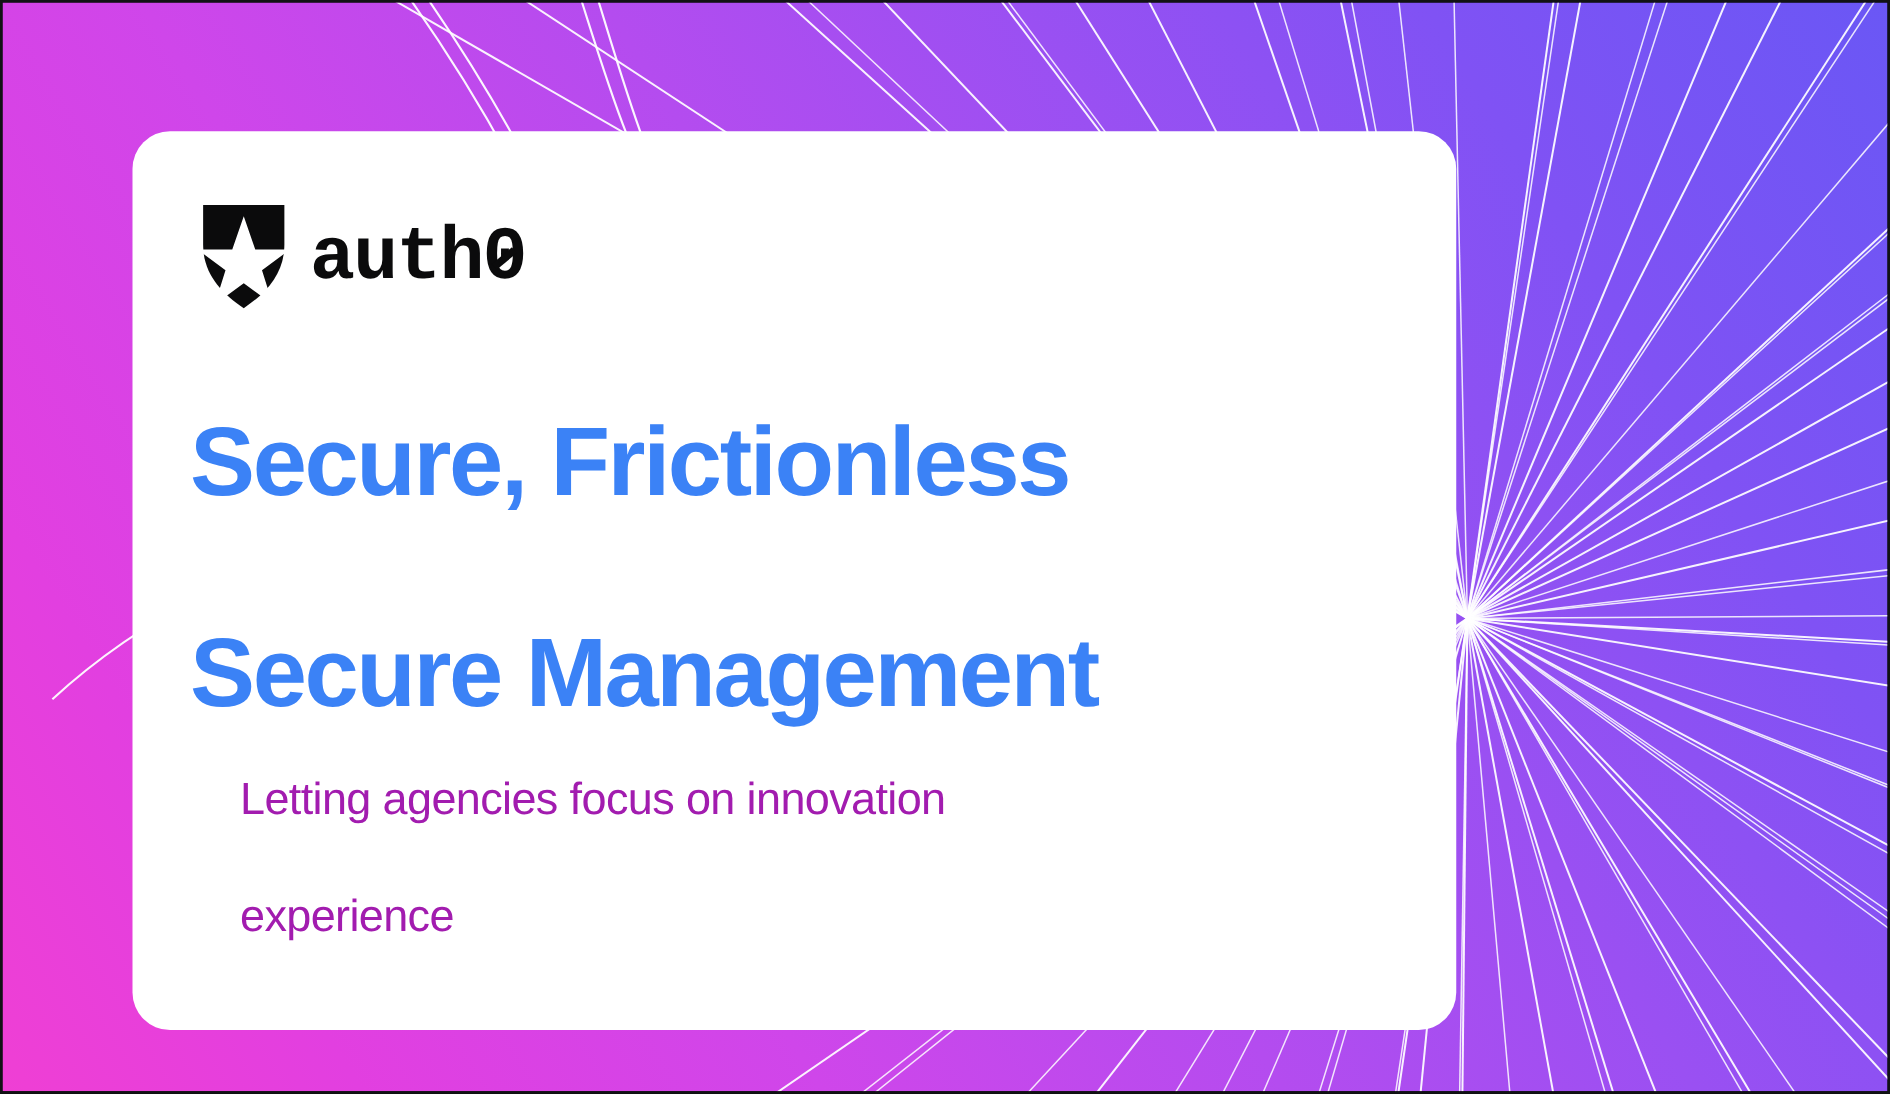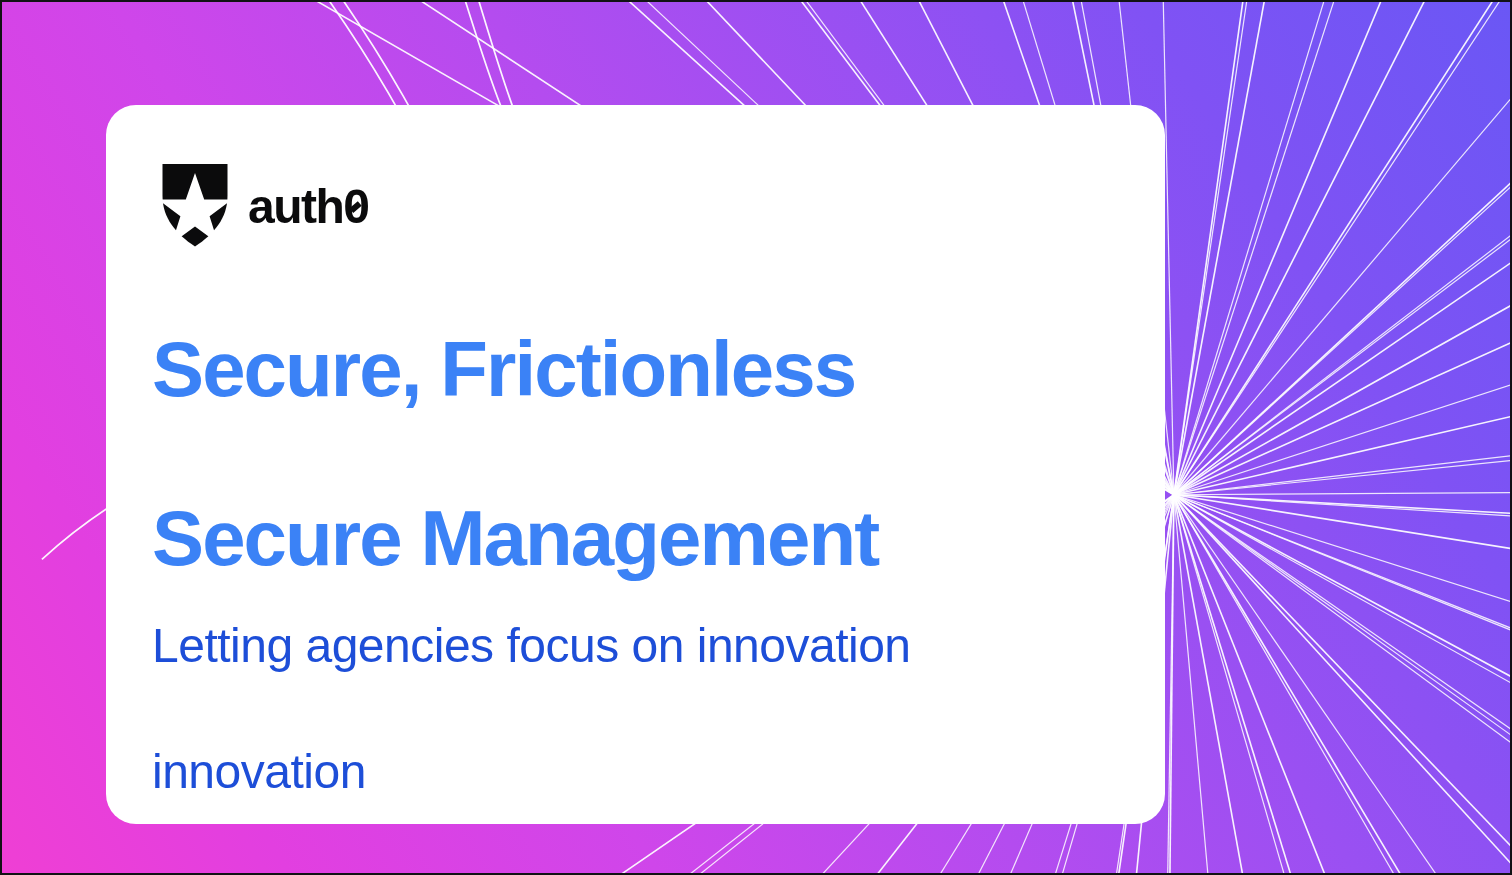--- a/index.html
+++ b/index.html
@@ -59,22 +59,22 @@
   
   .logo-row {
     display:flex;
     align-items:center;
     gap:14px;
     height:88px;
     margin-left:4px;
   }
   .logo-badge { width:78px; height:86px; display:block; flex:none; }
   .logo-word {
-    font-family:Liberation Sans, sans-serif;
-    font-size:48px;
+    font-family:Liberation Mono, monospace;
+    font-size:60px;
     font-weight:700;
     letter-spacing:-1.5px;
     color:#0b0b0c;
     line-height:1;
     position:relative;
     top:2px;
   }
   .logo-word .slash-zero {
     position:relative;
     display:inline-block;
@@ -97,26 +97,27 @@
     font-weight:700;
     line-height:1.085;
     letter-spacing:-1.9px;
     color:#3b82f6;
     max-width:900px;
   }
 
   
   #subhead {
     margin-top:34px;
-    font-size:48px;
+    font-size:36px;
     font-weight:400;
     line-height:1.31;
     letter-spacing:-0.5px;
-    color:#1d4ed8;
+    color:#a21caf;
     max-width:930px;
+    margin-left:40px;
   }
 </style>
 </head>
 <body>
 
 <div id="stage">
 
   <svg id="bg-art" viewBox="0 0 1512 875" preserveAspectRatio="none" aria-hidden="true">
     <g id="rays">
         <line x1="1175" y1="495" x2="-1076.9430747935817" y2="-804.5200605951522"></line>
@@ -214,17 +215,17 @@
 
     <h1 id="headline">
       <span>Secure, Frictionless</span><br>
       <br>
       <span>Secure Management</span>
     </h1>
 
     <p id="subhead">
       <span>Letting agencies focus on innovation</span><br>
       <br>
-      <span>innovation</span>
+      <span>experience</span>
     </p>
 
   </div>
 </div>
 
 </body></html>

